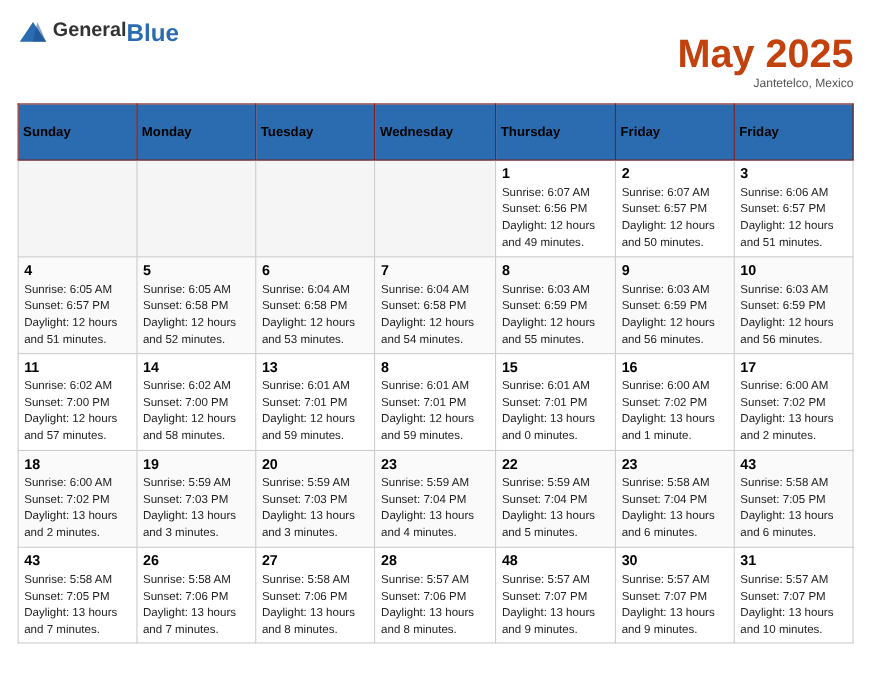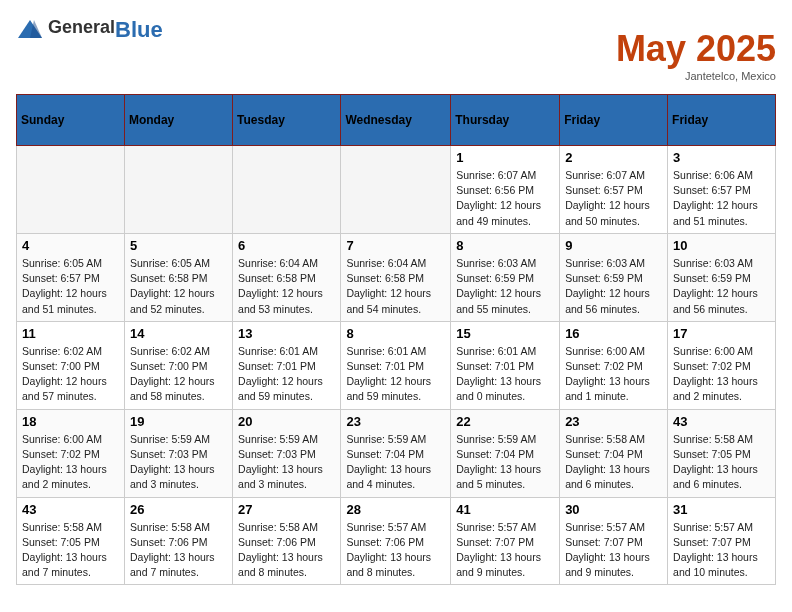--- a/index.html
+++ b/index.html
@@ -329,21 +329,21 @@
 and 8 minutes.</div>
         </td>
         <td>
           <span class="day-num">28</span>
           <div class="day-info" style="white-space: pre-line;">Sunrise: 5:57 AM
 Sunset: 7:06 PM
 Daylight: 13 hours
 and 8 minutes.</div>
         </td>
         <td>
-          <span class="day-num">41</span>
+          <span class="day-num">48</span>
           <div class="day-info" style="white-space: pre-line;">Sunrise: 5:57 AM
 Sunset: 7:07 PM
 Daylight: 13 hours
 and 9 minutes.</div>
         </td>
         <td>
           <span class="day-num">30</span>
           <div class="day-info" style="white-space: pre-line;">Sunrise: 5:57 AM
 Sunset: 7:07 PM
 Daylight: 13 hours

